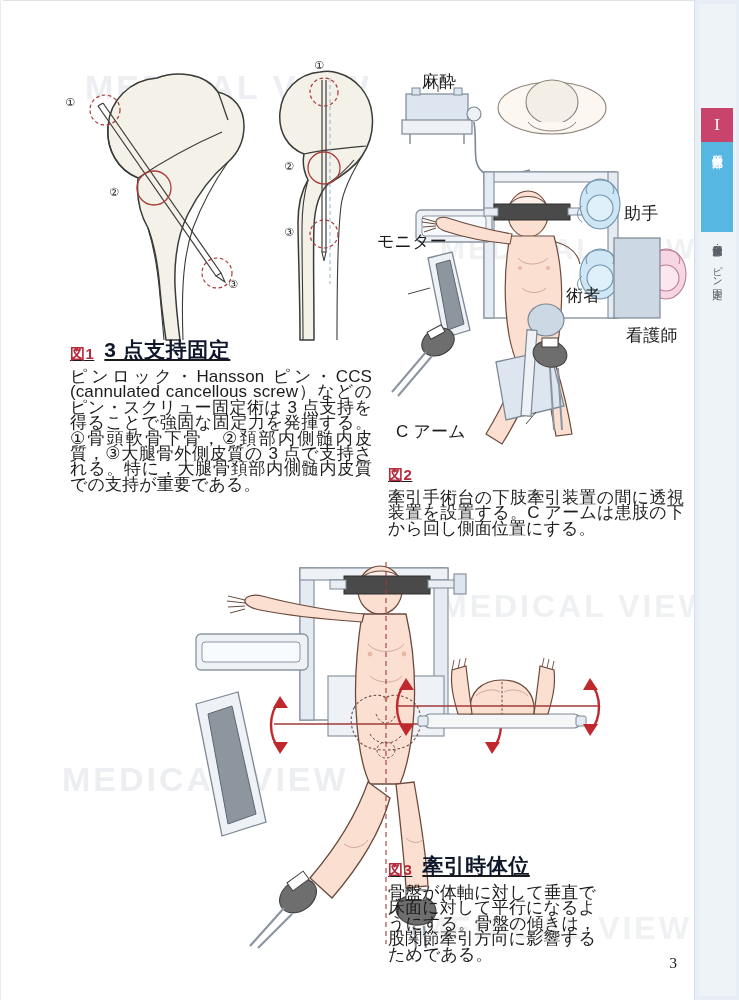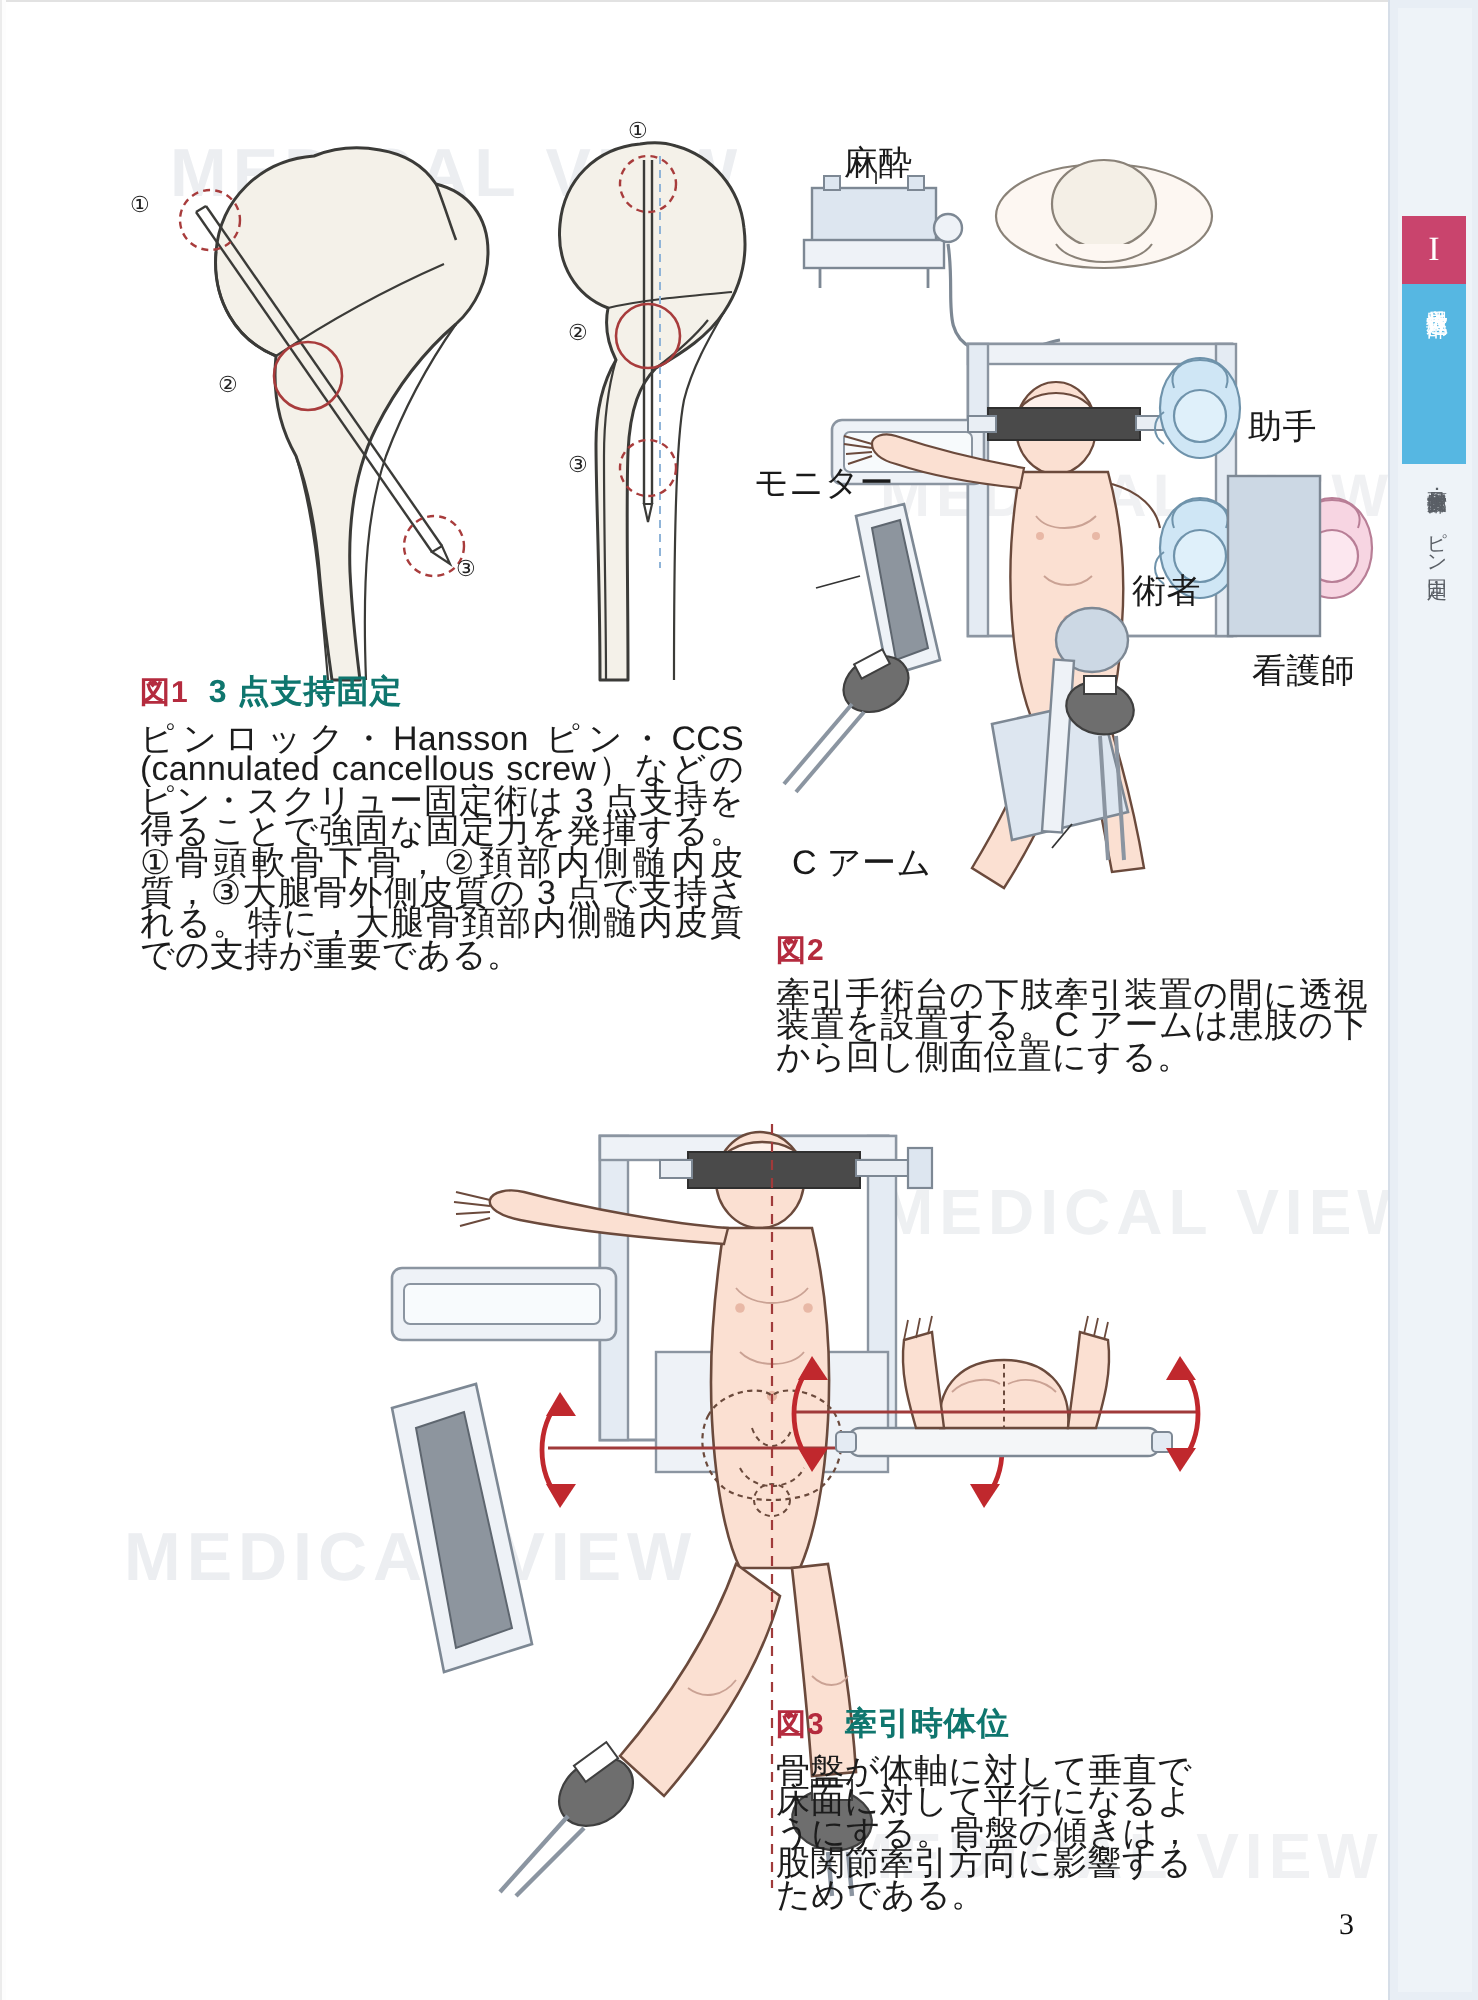--- a/index.html
+++ b/index.html
@@ -106,34 +106,35 @@
     letter-spacing: 0px;
   }
 
   
   .figure { position: absolute; }
 
   
   .caption { position: absolute; }
   .cap-head {
     display: flex;
-    align-items: center;
+    align-items: flex-end;
     gap: 10px;
     margin-bottom: 5px;
+    text-decoration: underline;
   }
   .cap-num {
     color: #b42b3e;
     font-size: 15px;
     font-weight: bold;
     letter-spacing: 0.5px;
     white-space: nowrap;
   }
   .cap-title {
-    color: #0f766e;
-    font-size: 16px;
+    color: #0f172a;
+    font-size: 21px;
     font-weight: bold;
     letter-spacing: 0.5px;
     white-space: nowrap;
   }
   .cap-body {
     font-size: 17px;
     line-height: 15.4px;
     color: #1c1c1c;
     text-align: justify;
     letter-spacing: 0.1px;

